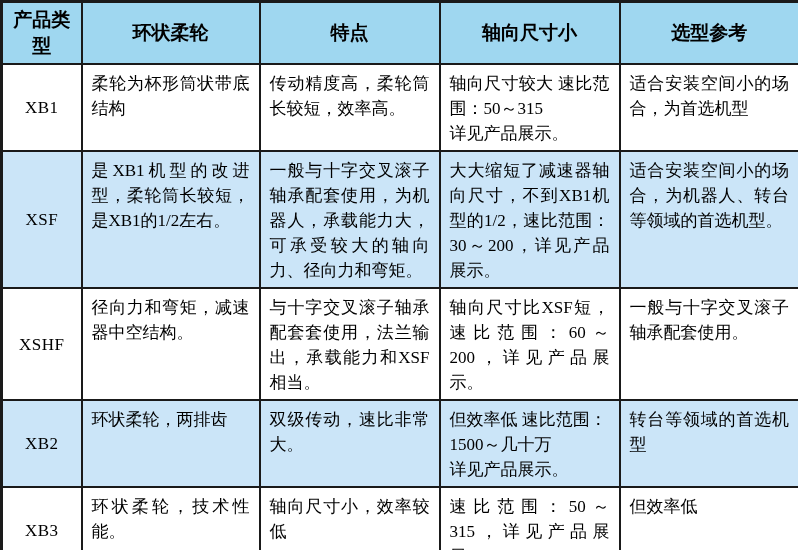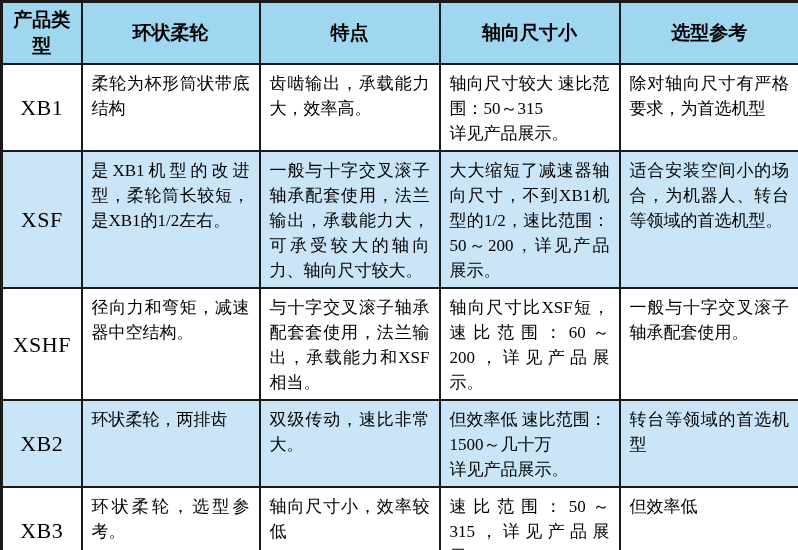--- a/index.html
+++ b/index.html
@@ -38,21 +38,21 @@
   .spec-table td {
     font-size: 17px;
     line-height: 25px;
     color: #000000;
     vertical-align: top;
     padding: 6px 9px 4px 9px;
     text-align: justify;
     text-justify: inter-character;
   }
   .spec-table td.type-col {
-    font-size: 22px;
+    font-size: 17px;
     text-align: center;
     vertical-align: middle;
     padding: 0 2px;
     letter-spacing: 0.5px;
   }
   .spec-table td .cell-text {
     white-space: pre-line;
   }
   tr.row-white td { background: #ffffff; }
   tr.row-alt td   { background: #cbe5f8; font-family: Liberation Serif, serif; }
@@ -74,50 +74,50 @@
       <th>环状柔轮</th>
       <th>特点</th>
       <th>轴向尺寸小</th>
       <th>选型参考</th>
     </tr>
   </thead>
   <tbody>
     <tr class="row-white" style="height:79px">
       <td class="type-col"><span class="cell-text">XB1</span></td>
       <td><span class="cell-text">柔轮为杯形筒状带底结构</span></td>
-      <td><span class="cell-text">齿啮输出，承载能力大，效率高。</span></td>
+      <td><span class="cell-text">传动精度高，柔轮筒长较短，效率高。</span></td>
       <td><span class="cell-text">轴向尺寸较大 速比范围：50～315
 详见产品展示。</span></td>
-      <td><span class="cell-text">除对轴向尺寸有严格要求，为首选机型</span></td>
+      <td><span class="cell-text">适合安装空间小的场合，为首选机型</span></td>
     </tr>
     <tr class="row-alt" style="height:125px">
       <td class="type-col"><span class="cell-text">XSF</span></td>
       <td><span class="cell-text">是XB1机型的改进型，柔轮筒长较短，是XB1的1/2左右。</span></td>
-      <td><span class="cell-text">一般与十字交叉滚子轴承配套使用，法兰输出，承载能力大，可承受较大的轴向力、轴向尺寸较大。</span></td>
-      <td><span class="cell-text">大大缩短了减速器轴向尺寸，不到XB1机型的1/2，速比范围：50～200，详见产品展示。</span></td>
+      <td><span class="cell-text">一般与十字交叉滚子轴承配套使用，为机器人，承载能力大，可承受较大的轴向力、径向力和弯矩。</span></td>
+      <td><span class="cell-text">大大缩短了减速器轴向尺寸，不到XB1机型的1/2，速比范围：30～200，详见产品展示。</span></td>
       <td><span class="cell-text">适合安装空间小的场合，为机器人、转台等领域的首选机型。</span></td>
     </tr>
     <tr class="row-white" style="height:80px">
       <td class="type-col"><span class="cell-text">XSHF</span></td>
       <td><span class="cell-text">径向力和弯矩，减速器中空结构。</span></td>
       <td><span class="cell-text">与十字交叉滚子轴承配套套使用，法兰输出，承载能力和XSF相当。</span></td>
       <td><span class="cell-text">轴向尺寸比XSF短，速比范围：60～200，详见产品展示。</span></td>
       <td><span class="cell-text">一般与十字交叉滚子轴承配套使用。</span></td>
     </tr>
     <tr class="row-alt" style="height:82px">
       <td class="type-col"><span class="cell-text">XB2</span></td>
       <td><span class="cell-text">环状柔轮，两排齿</span></td>
       <td><span class="cell-text">双级传动，速比非常大。</span></td>
       <td><span class="cell-text">但效率低 速比范围：
 1500～几十万
 详见产品展示。</span></td>
       <td><span class="cell-text">转台等领域的首选机型</span></td>
     </tr>
     <tr class="row-white" style="height:58px">
       <td class="type-col"><span class="cell-text">XB3</span></td>
-      <td><span class="cell-text">环状柔轮，选型参考。</span></td>
+      <td><span class="cell-text">环状柔轮，技术性能。</span></td>
       <td><span class="cell-text">轴向尺寸小，效率较低</span></td>
       <td><span class="cell-text">速比范围：50～315，详见产品展示。</span></td>
       <td><span class="cell-text">但效率低</span></td>
     </tr>
 
   </tbody>
 </table>
 
 </body></html>

